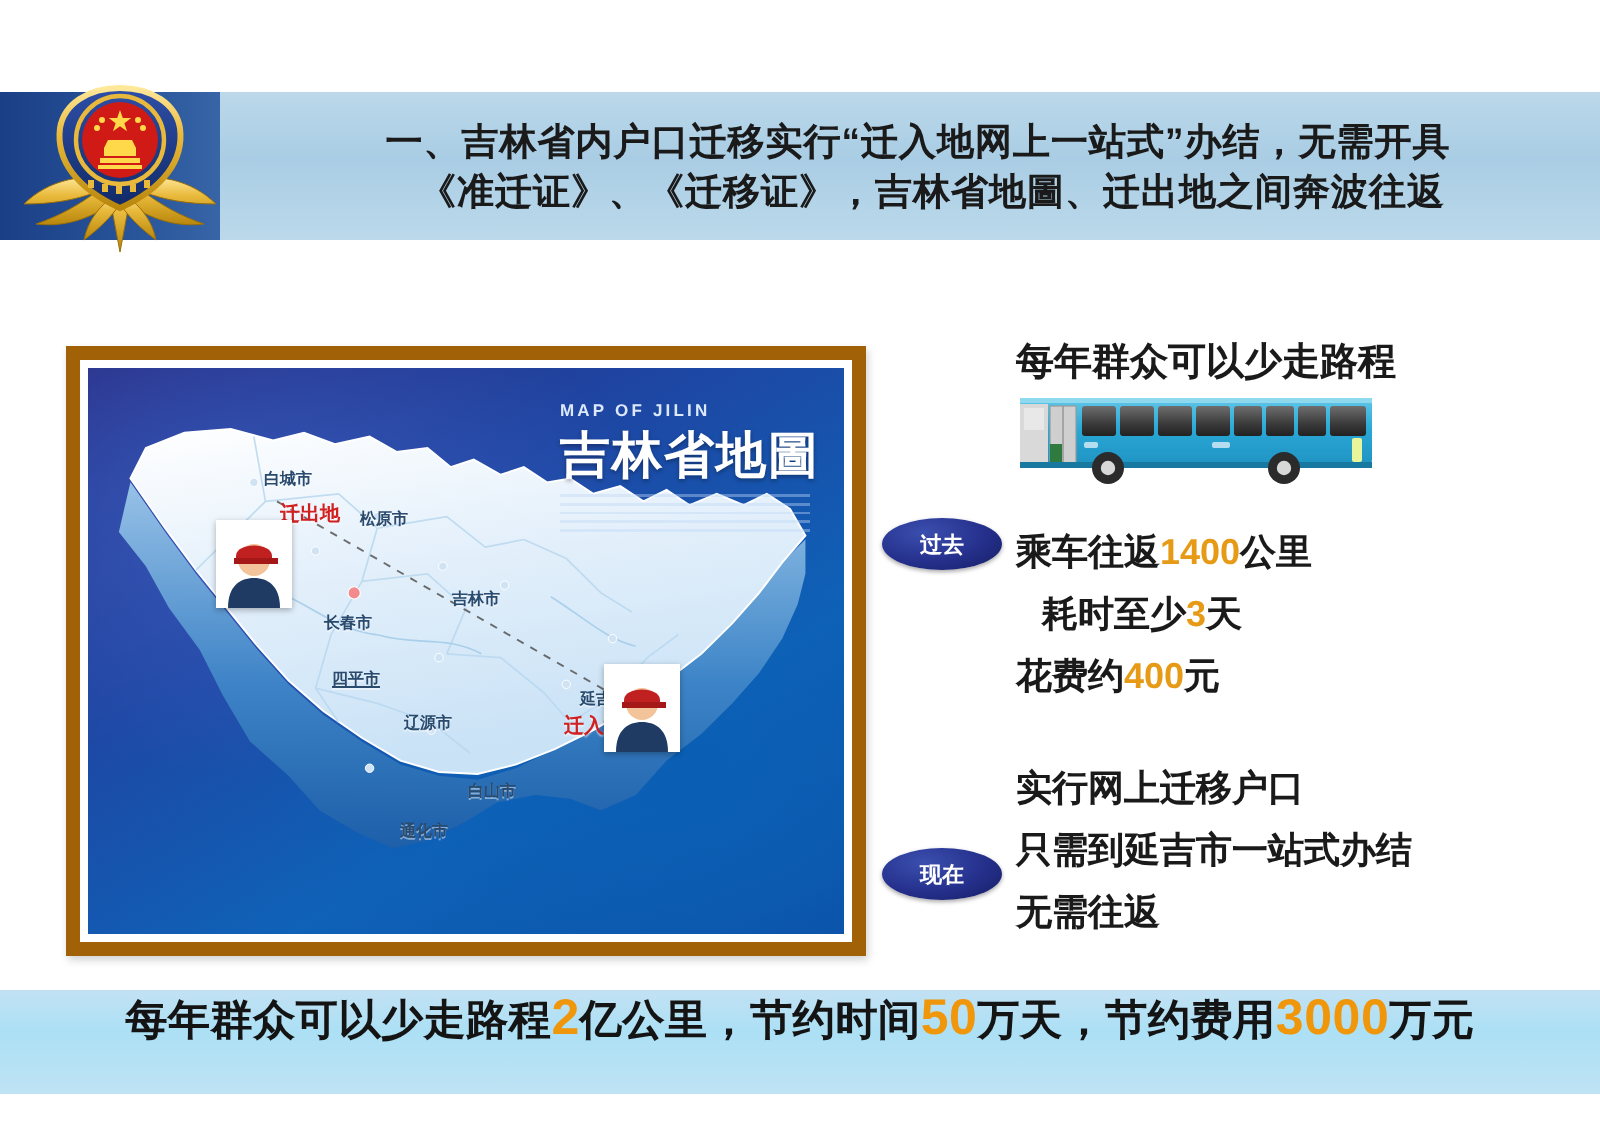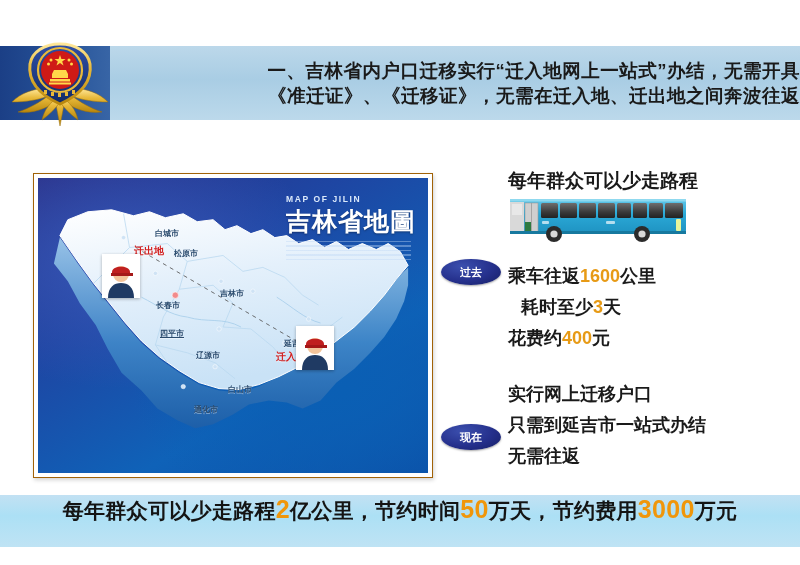--- a/index.html
+++ b/index.html
@@ -16,34 +16,34 @@
   .header-dark {
     position:absolute; left:0; top:8px; width:118px; height:74px;
     background: linear-gradient(to right,#1b3f86 0%, #29569b 60%, #3b68a8 100%);
   }
   .header-light {
     position:absolute; left:110px; top:8px; width:690px; height:74px;
     background: linear-gradient(to bottom,#bcd8ea 0%, #a9cde4 45%, #bcd9eb 100%);
   }
   .header-text {
     position:absolute; left:118px; top:10px; width:682px; height:72px;
-    display:flex; flex-direction:column; align-items:flex-end; justify-content:center;
+    display:flex; flex-direction:column; align-items:center; justify-content:center;
     color:#1a1a1a; font-weight:bold; font-size:18.5px; line-height:1.35;
     letter-spacing:0.5px; white-space:nowrap;
   }
   .header-text .l2 { padding-left:14px; }
 
   
   .badge { position:absolute; left:8px; top:0px; width:104px; height:90px; }
   .badge svg { display:block; width:104px; height:90px; }
 
   
   .map-card {
     position:absolute; left:33px; top:173px; width:400px; height:305px;
-    background:#fff; padding:4px; border:1px solid #a16207;
+    background:#fff; padding:4px; border:7px solid #a16207;
     box-shadow: 1px 2px 4px rgba(0,0,0,0.18);
   }
   .map-inner {
     position:relative; width:100%; height:100%; overflow:hidden;
     background:
       radial-gradient(ellipse 85% 70% at 22% 28%, #3757b7 0%, rgba(39,70,167,0) 62%),
       radial-gradient(ellipse 90% 80% at 78% 72%, #0a5fb4 0%, rgba(10,95,180,0) 60%),
       linear-gradient(150deg,#2b2f86 0%, #1e46a3 34%, #0f62b8 68%, #0c4fa6 100%);
   }
   .map-inner svg { position:absolute; left:0; top:0; width:100%; height:100%; }
@@ -120,21 +120,21 @@
 <body>
 
 <div class="slide">
 
   <div class="header-wrap">
     <div class="header-dark"></div>
     <div class="header-light"></div>
 
     <div class="header-text">
       <div class="l1">一、吉林省内户口迁移实行“迁入地网上一站式”办结，无需开具</div>
-      <div class="l2">《准迁证》、《迁移证》，无需在迁入地、迁出地之间奔波往返</div>
+      <div class="l2">《准迁证》、《迁移证》，吉林省地圖、迁出地之间奔波往返</div>
     </div>
 
     <div class="badge">
       <svg viewBox="0 0 104 90">
         <defs>
           <linearGradient id="gold" x1="0" y1="0" x2="0" y2="1">
             <stop offset="0%" stop-color="#ffe89a"></stop>
             <stop offset="40%" stop-color="#e8b93a"></stop>
             <stop offset="100%" stop-color="#b8860b"></stop>
           </linearGradient>
@@ -251,21 +251,21 @@
 
         <line x1="98" y1="70" x2="280" y2="176" stroke="#555555" stroke-width="1" stroke-dasharray="4 4" opacity="0.85"></line>
       </svg>
 
       <div class="map-title">
         <div class="en">MAP OF JILIN</div>
         <div class="cn">吉林省地圖</div>
         <div class="blurb"></div>
       </div>
 
-      <div class="city" style="left:76px;  top:50px;padding-left:41px;">白城市</div>
+      <div class="city" style="left:88px;  top:50px;">白城市</div>
       <div class="city" style="left:136px; top:70px;">松原市</div>
       <div class="city" style="left:118px; top:122px;" style2="">长春市</div>
       <div class="city" style="left:182px; top:110px;">吉林市</div>
       <div class="city" style="left:122px; top:150px;text-decoration:underline;">四平市</div>
       <div class="city" style="left:158px; top:172px;">辽源市</div>
       <div class="city" style="left:190px; top:206px;">白山市</div>
       <div class="city" style="left:156px; top:226px;">通化市</div>
       <div class="city" style="left:246px; top:160px;">延吉市</div>
 
       <div class="tag" style="left:96px;  top:66px;">迁出地</div>
@@ -346,21 +346,21 @@
         <g>
           <circle cx="48" cy="39" r="8" fill="#2b2b2b"></circle>
           <circle cx="48" cy="39" r="3.6" fill="#d8d8d8"></circle>
           <circle cx="136" cy="39" r="8" fill="#2b2b2b"></circle>
           <circle cx="136" cy="39" r="3.6" fill="#d8d8d8"></circle>
         </g>
       </svg>
     </div>
 
     <div class="rp-line l-past-1">
-      <span>乘车往返</span><span class="num">1600</span><span>公里</span>
+      <span>乘车往返</span><span class="num">1400</span><span>公里</span>
     </div>
     <div class="rp-line l-past-2">
       <span>耗时至少</span><span class="num">3</span><span>天</span>
     </div>
     <div class="rp-line l-past-3">
       <span>花费约</span><span class="num">400</span><span>元</span>
     </div>
 
     <div class="rp-line l-now-1">实行网上迁移户口</div>
     <div class="rp-line l-now-2">只需到延吉市一站式办结</div>

